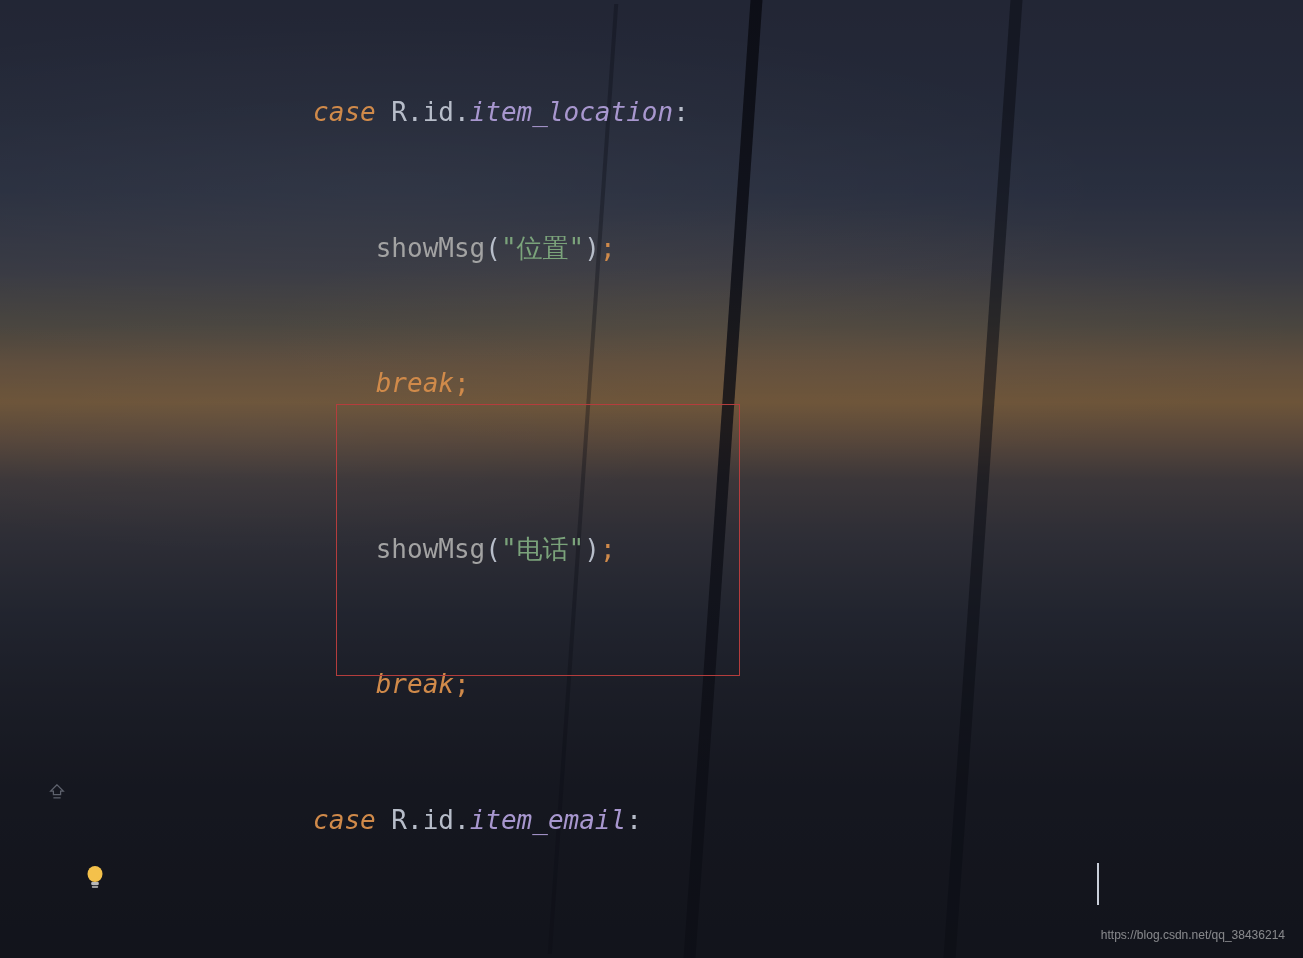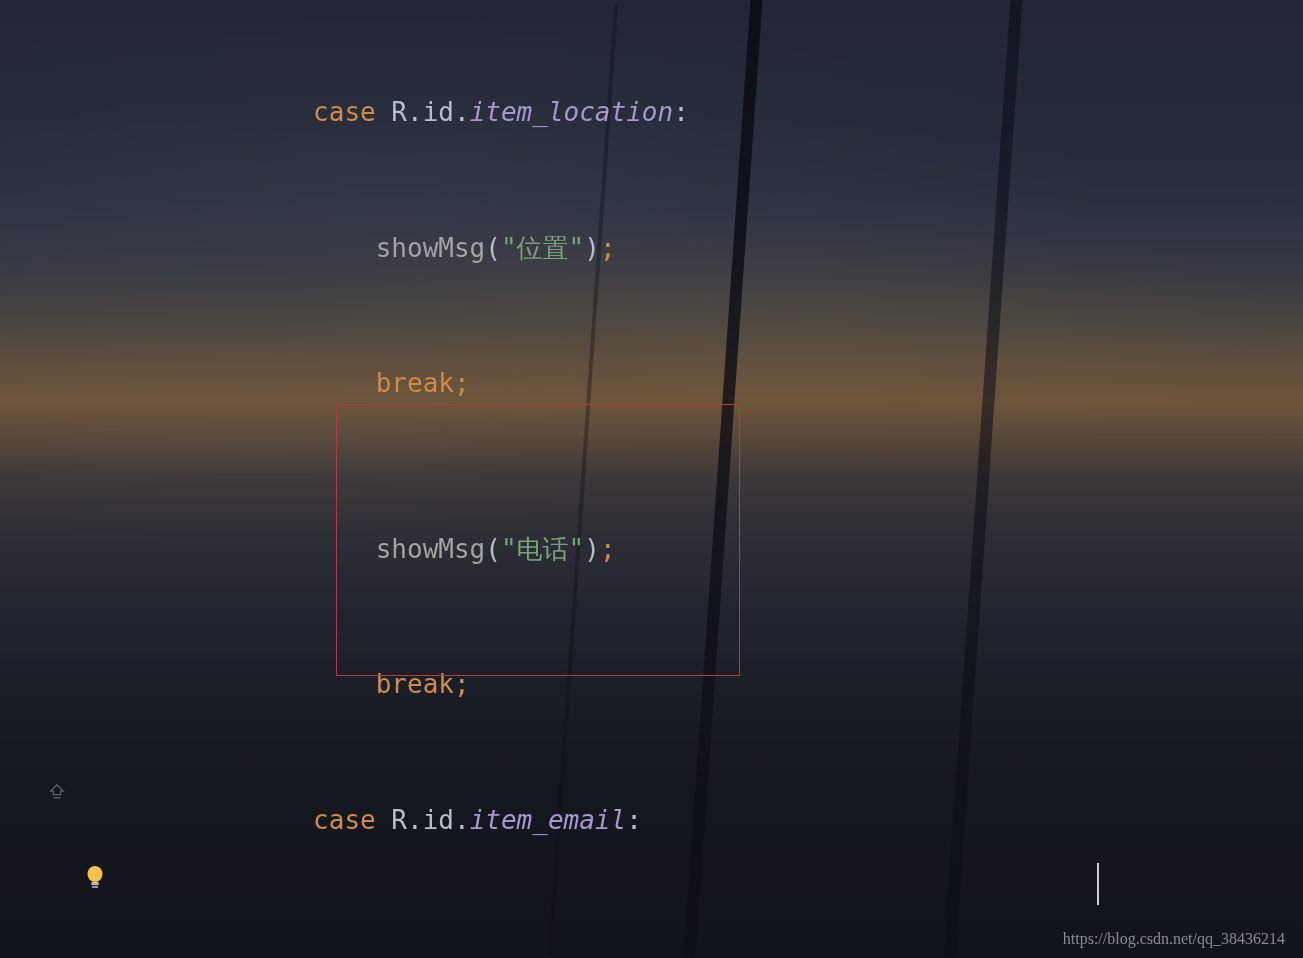--- a/index.html
+++ b/index.html
@@ -112,28 +112,28 @@
     top: 404px;
     width: 404px;
     height: 272px;
     border: 1.5px solid #b43d3d;
     pointer-events:none;
   }
 
   .watermark {
     position:absolute;
     right: 18px;
-    bottom: 10px;
+    bottom: 16px;
     color: rgba(230,230,230,0.55);
-    font-size: 16px;
-    font-family: Liberation Serif, serif;
+    font-size: 12px;
+    font-family: Liberation Sans, sans-serif;
   }
 
   
-  .kw   { color: #d08a4a; }           
+  .kw   { color: #d08a4a; font-style: italic; }           
   .id   { color: #a3a3a3; }           
   .punc { color: #d08a4a; }           
   .pn   { color: #b7bdc9; }           
   .ital { color: #a897cf; font-style: italic; } 
   .str  { color: #7ba37b; }           
   .cls  { color: #b7bdc9; }           
 
   .indent { display:inline-block; }
 </style>
 </head>

